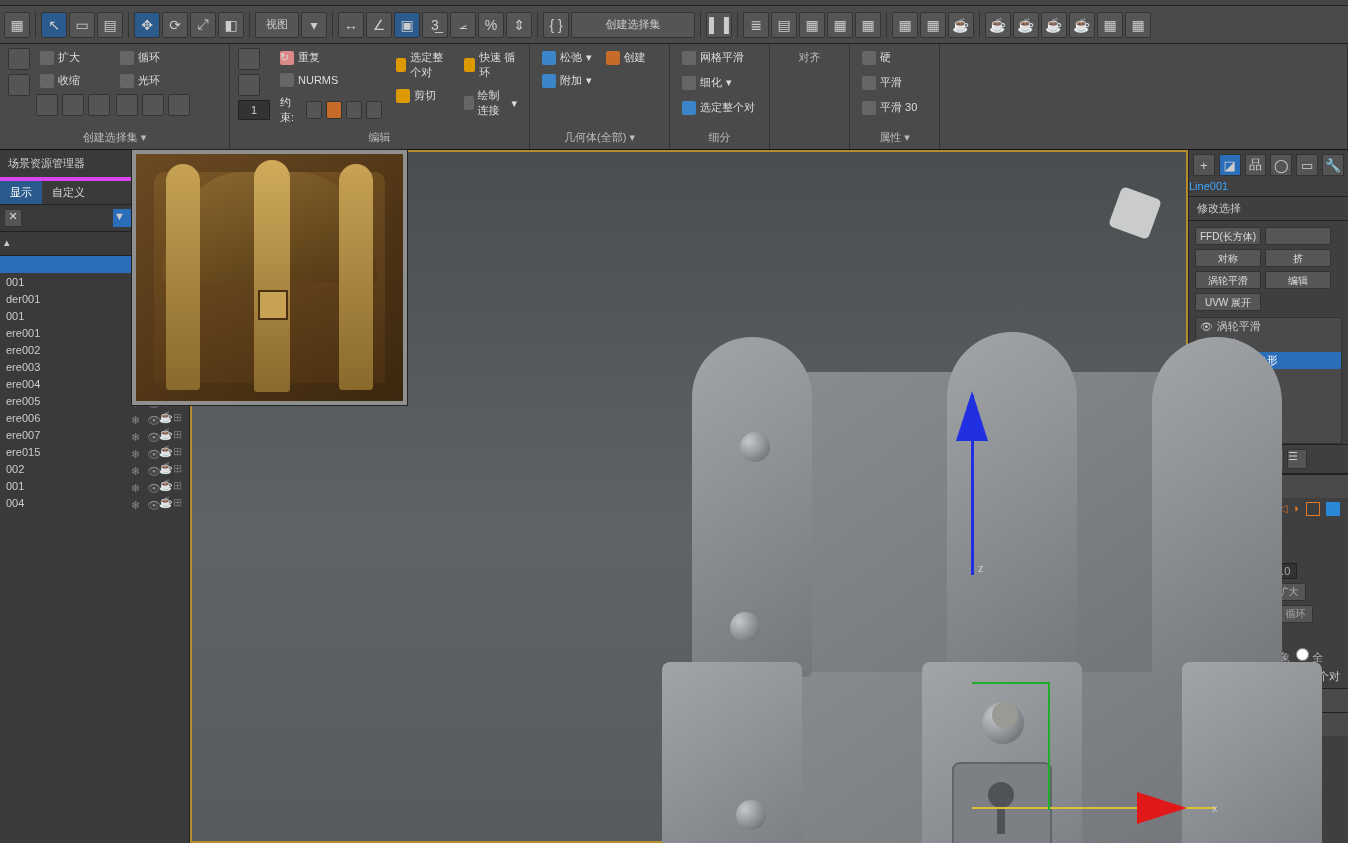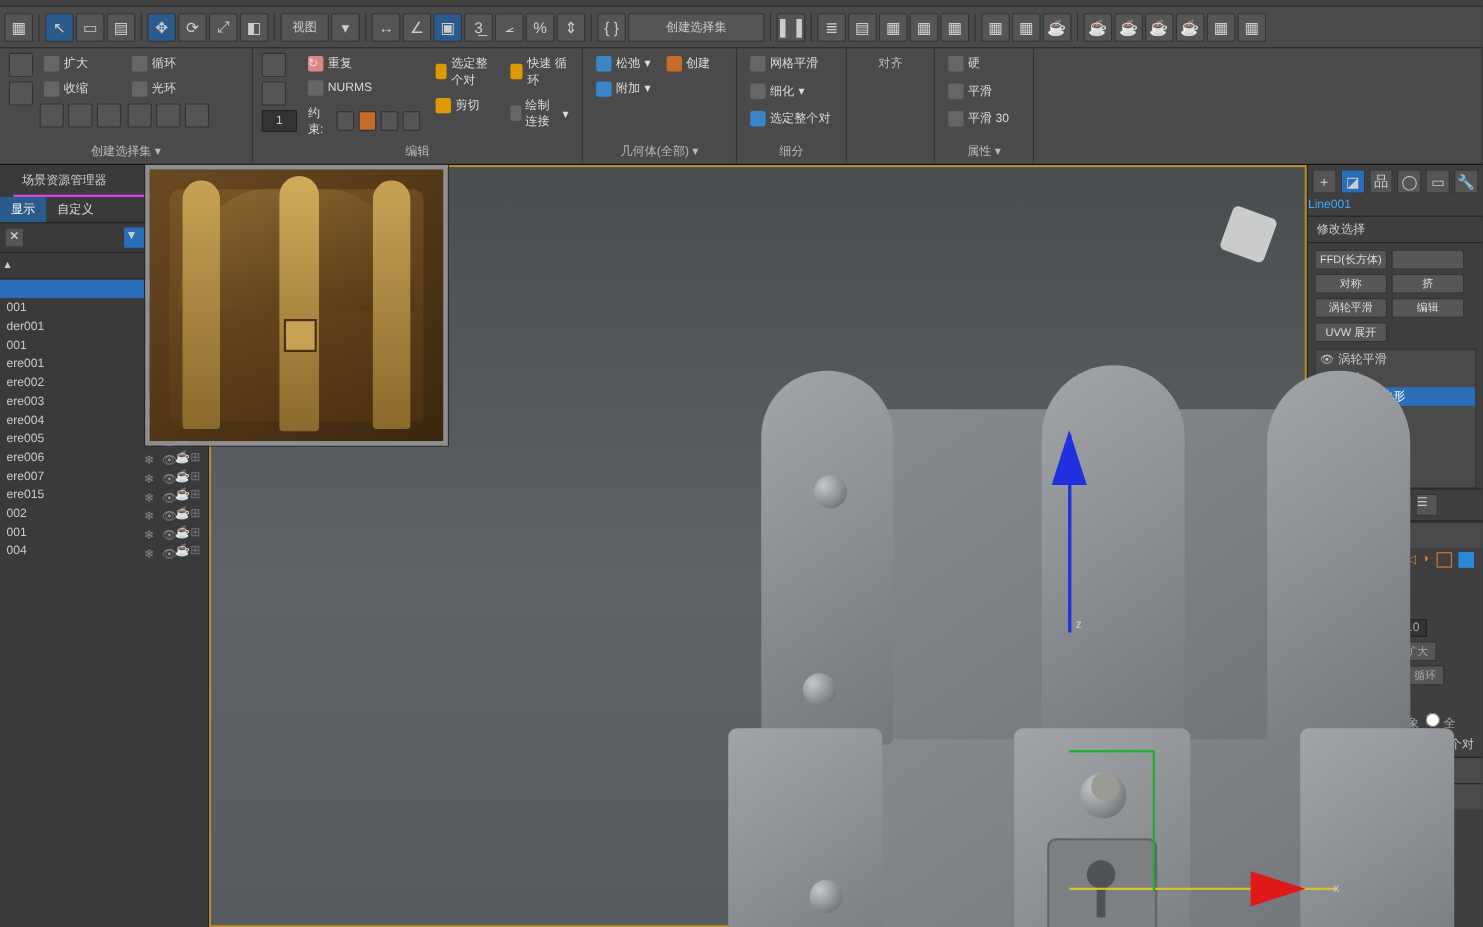--- a/index.html
+++ b/index.html
@@ -23,21 +23,21 @@
   .rbtn { display:inline-flex; align-items:center; gap:4px; padding:2px 4px; font-size:11px; color:#ddd;}
   .rbtn .ic { display:inline-block; width:14px; height:14px; background:#666; border-radius:2px;}
   .smallsq { width:22px; height:22px; background:#555; border:1px solid #333; display:inline-block; border-radius:2px;}
   .col { display:flex; flex-direction:column; gap:4px;}
   .row { display:flex; align-items:center; gap:4px;}
   .rnum { width:32px; height:20px; background:#333; border:1px solid #222; color:#ccc; text-align:center; font-size:11px;}
 
   
   .main { position:relative; top:0; left:0; display:flex; height: calc(843px - 6px - 38px - 106px);}
   .leftpanel { width: 190px; background:#3a3a3a; border-right:1px solid #222; display:flex; flex-direction:column; font-size:11px; color:#ccc; }
-  .leftpanel .hdr { padding:6px 8px; border-bottom:2px solid #d946ef;margin-left:12px; }
+  .leftpanel .hdr { padding:6px 8px; border-bottom:4px solid #d946ef; }
   .leftpanel .tabs { display:flex; border-bottom:1px solid #222;align-items:center;}
   .leftpanel .tab { padding:4px 10px; color:#ddd;}
   .leftpanel .tab.sel { background:#2b5a8c; color:#fff;}
   .filterrow { display:flex; align-items:center; gap:4px; padding:4px; border-bottom:1px solid #222;}
   .filterrow .sq { width:18px; height:18px; background:#555; border:1px solid #333;}
   .filterrow .sq.blue { background:#2a6db8; border:1px solid #2a6db8;}
   .listhdr { display:flex; border-bottom:1px solid #222; font-size:11px; padding:2px 0;}
   .listhdr span { padding:2px 4px; border-right:1px solid #333;}
   .objlist { flex:1; overflow:hidden;}
   .objrow { display:flex; align-items:center; height:17px; padding:0 2px;}

